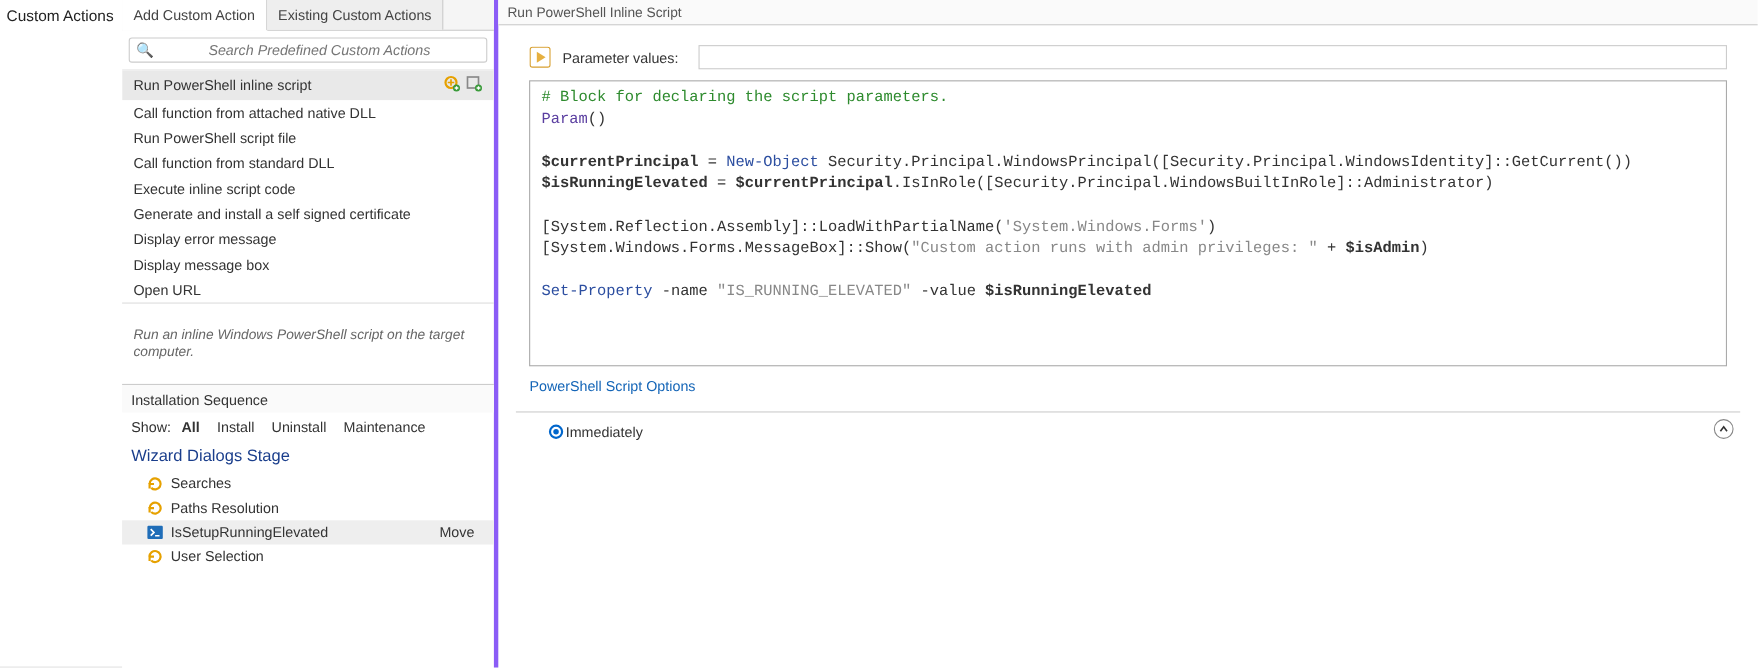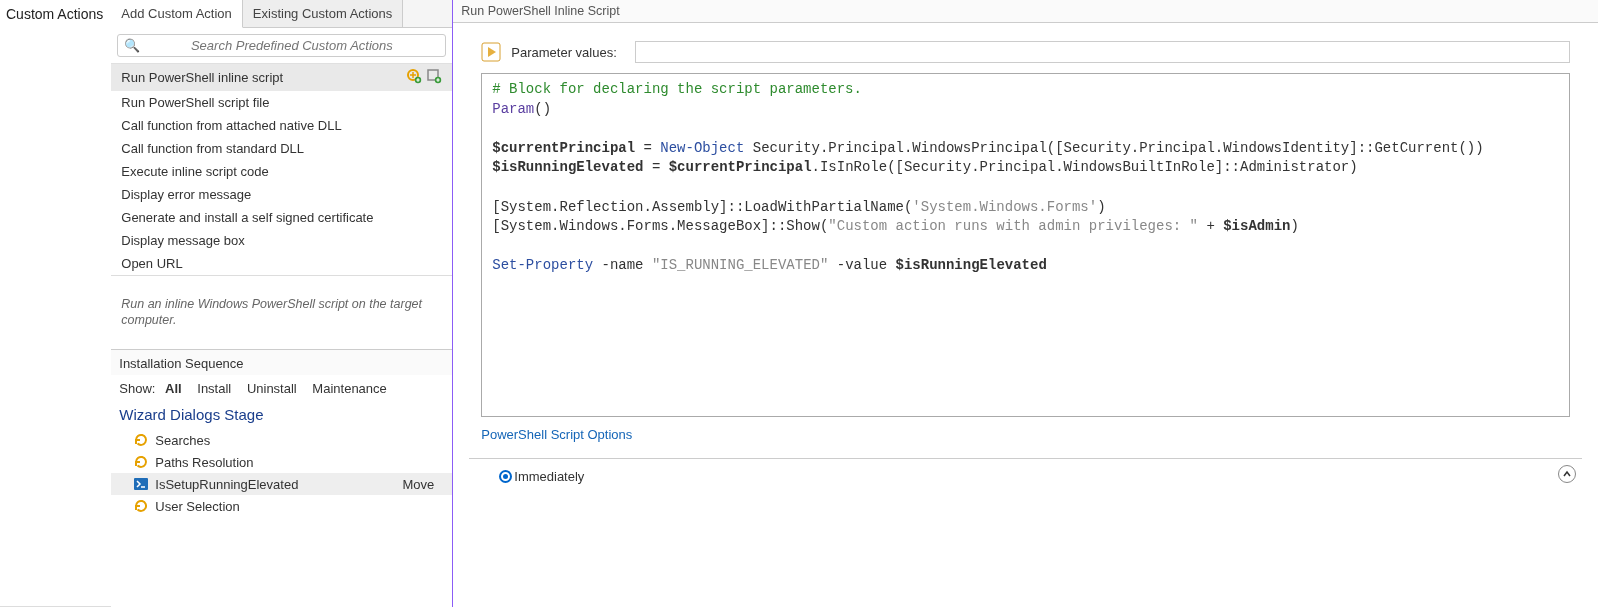--- a/index.html
+++ b/index.html
@@ -17,21 +17,21 @@
   padding: 6px 8px 6px 6px;
   font-size: 14px;
   color: #222;
   border-bottom: 1px solid #ddd;
 }
 .main { display: flex; flex: 1; min-height: 0; }
 .left {
   width: 342px;
   display: flex;
   flex-direction: column;
-  border-right: 1px solid #8b5cf6;
+  border-right: 4px solid #8b5cf6;
 }
 .tabs {
   display: flex;
   border-bottom: 1px solid #ccc;
   background: #f5f5f5;
 }
 .tab {
   padding: 6px 10px;
   font-size: 13px;
   color: #444;
@@ -108,21 +108,21 @@
 .filter-row .fopt { margin: 0 6px; color: #333; cursor: pointer; text-align: right; }
 .filter-row .fopt.active { font-weight: bold; }
 .stage-title {
   padding: 4px 8px 6px;
   font-size: 15px;
   color: #1a3e8c;
 }
 .tree { padding: 0 0 4px; }
 .tree-item {
   display: flex;
-  align-items: flex-end;
+  align-items: center;
   padding: 3px 10px 3px 22px;
   font-size: 13px;
   cursor: pointer;
 }
 .tree-item.selected { background: #eee; }
 .tree-item .ti-icon { margin-right: 6px; display: inline-flex; }
 .tree-item .move { margin-left: auto; color: #333; padding-right: 8px; }
 .right { flex: 1; display: flex; flex-direction: column; min-width: 0; }
 .right-tab {
   border-bottom: 1px solid #ccc;
@@ -146,21 +146,21 @@
 .params-row .plabel { font-size: 13px; color: #333; margin-right: 8px; }
 .params-row .pinput {
   flex: 1;
   border: 1px solid #ccc;
   height: 22px;
   background: #fff;
 }
 .code-box {
   margin: 0 28px;
   border: 1px solid #aaa;
-  height: 344px;
+  height: 260px;
   padding: 6px 10px;
   font-family: Consolas, "Courier New", monospace;
   font-size: 14px;
   line-height: 1.4;
   white-space: pre;
   overflow: auto;
   color: #333;
 }
 .c-comment { color: #2e8b2e; }
 .c-kw      { color: #5a3ea0; }
@@ -249,36 +249,36 @@
               <span>
                 <svg width="16" height="16" viewBox="0 0 16 16">
                     <rect x="2" y="2" width="10" height="10" fill="none" stroke="#888" stroke-width="1.5"></rect>
                     <circle cx="12" cy="12" r="3.2" fill="#3a9b3a"></circle>
                     <path d="M12 10.3v3.4M10.3 12h3.4" stroke="#fff" stroke-width="1.2"></path>
                   </svg>
               </span>
             </span>
           </div>
           <div class="list-item">
+              <span>Call function from attached native DLL</span>
+            </div>
+          <div class="list-item">
               <span>Run PowerShell script file</span>
             </div>
           <div class="list-item">
-              <span>Call function from attached native DLL</span>
-            </div>
-          <div class="list-item">
               <span>Call function from standard DLL</span>
             </div>
           <div class="list-item">
               <span>Execute inline script code</span>
             </div>
           <div class="list-item">
+              <span>Generate and install a self signed certificate</span>
+            </div>
+          <div class="list-item">
               <span>Display error message</span>
-            </div>
-          <div class="list-item">
-              <span>Generate and install a self signed certificate</span>
             </div>
           <div class="list-item">
               <span>Display message box</span>
             </div>
           <div class="list-item">
               <span>Open URL</span>
             </div>
         </div>
       </div>
 

